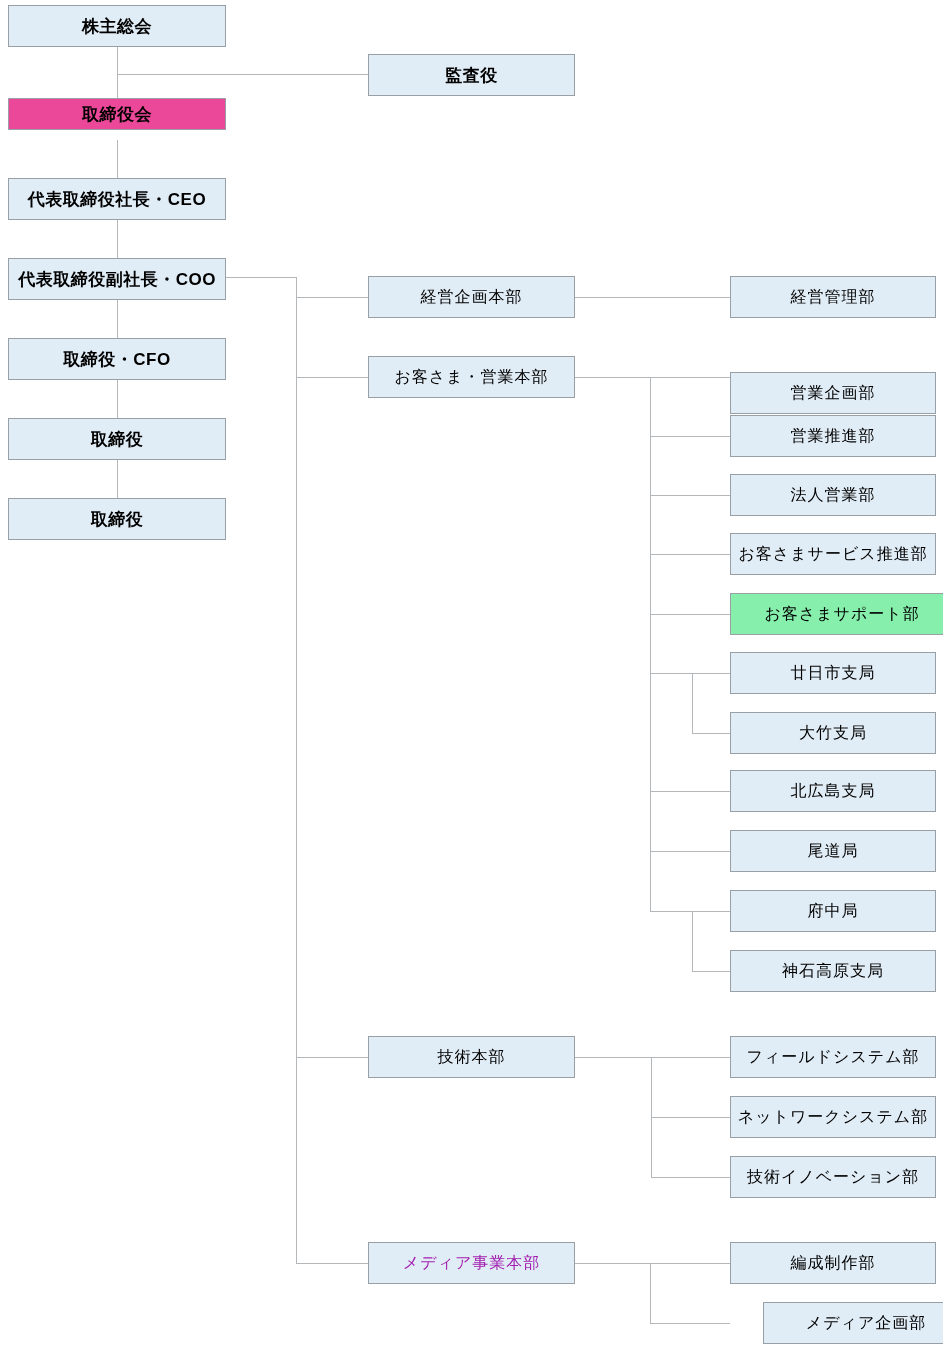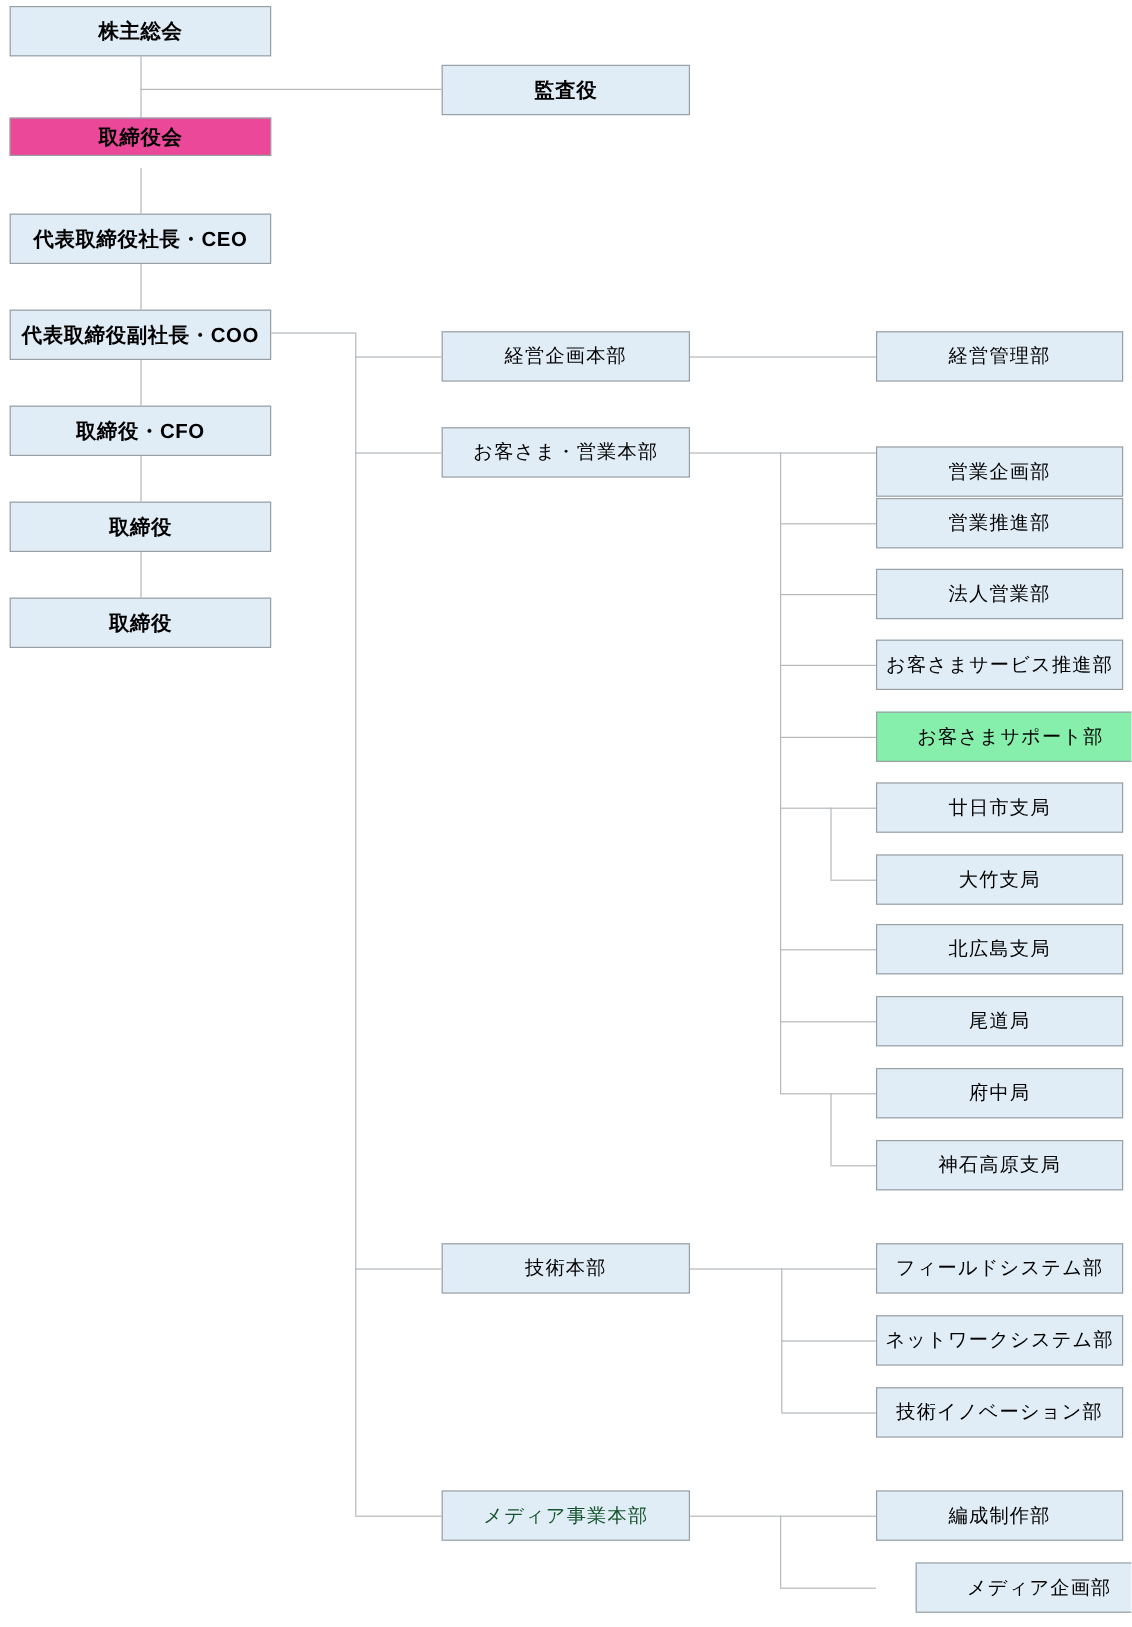--- a/index.html
+++ b/index.html
@@ -98,16 +98,16 @@
     <div class="node" style="left: 730px; top: 652px; width: 206px; height: 42px; background: rgb(225, 237, 246); border-color: rgb(152, 160, 166); color: rgb(0, 0, 0);">廿日市支局</div>
     <div class="node" style="left: 730px; top: 712px; width: 206px; height: 42px; background: rgb(225, 237, 246); border-color: rgb(152, 160, 166); color: rgb(0, 0, 0);">大竹支局</div>
     <div class="node" style="left: 730px; top: 770px; width: 206px; height: 42px; background: rgb(225, 237, 246); border-color: rgb(152, 160, 166); color: rgb(0, 0, 0); text-align: right;">北広島支局</div>
     <div class="node" style="left: 730px; top: 830px; width: 206px; height: 42px; background: rgb(225, 237, 246); border-color: rgb(152, 160, 166); color: rgb(0, 0, 0);">尾道局</div>
     <div class="node" style="left: 730px; top: 890px; width: 206px; height: 42px; background: rgb(225, 237, 246); border-color: rgb(152, 160, 166); color: rgb(0, 0, 0);">府中局</div>
     <div class="node" style="left: 730px; top: 950px; width: 206px; height: 42px; background: rgb(225, 237, 246); border-color: rgb(152, 160, 166); color: rgb(0, 0, 0);">神石高原支局</div>
     <div class="node" style="left: 368px; top: 1036px; width: 207px; height: 42px; background: rgb(225, 237, 246); border-color: rgb(152, 160, 166); color: rgb(0, 0, 0); text-align: right;">技術本部</div>
     <div class="node" style="left: 730px; top: 1036px; width: 206px; height: 42px; background: rgb(225, 237, 246); border-color: rgb(152, 160, 166); color: rgb(0, 0, 0);">フィールドシステム部</div>
     <div class="node" style="left: 730px; top: 1096px; width: 206px; height: 42px; background: rgb(225, 237, 246); border-color: rgb(152, 160, 166); color: rgb(0, 0, 0);">ネットワークシステム部</div>
     <div class="node" style="left: 730px; top: 1156px; width: 206px; height: 42px; background: rgb(225, 237, 246); border-color: rgb(152, 160, 166); color: rgb(0, 0, 0);">技術イノベーション部</div>
-    <div class="node" style="left: 368px; top: 1242px; width: 207px; height: 42px; background: rgb(225, 237, 246); border-color: rgb(152, 160, 166); color: #14532d;">メディア事業本部</div>
+    <div class="node" style="left: 368px; top: 1242px; width: 207px; height: 42px; background: rgb(225, 237, 246); border-color: rgb(152, 160, 166); color: #a21caf;">メディア事業本部</div>
     <div class="node" style="left: 730px; top: 1242px; width: 206px; height: 42px; background: rgb(225, 237, 246); border-color: rgb(152, 160, 166); color: rgb(0, 0, 0);">編成制作部</div>
     <div class="node" style="left: 730px; top: 1302px; width: 206px; height: 42px; background: rgb(225, 237, 246); border-color: rgb(152, 160, 166); color: rgb(0, 0, 0); margin-left: 33px;">メディア企画部</div>
   </div>
 
 </body></html>

